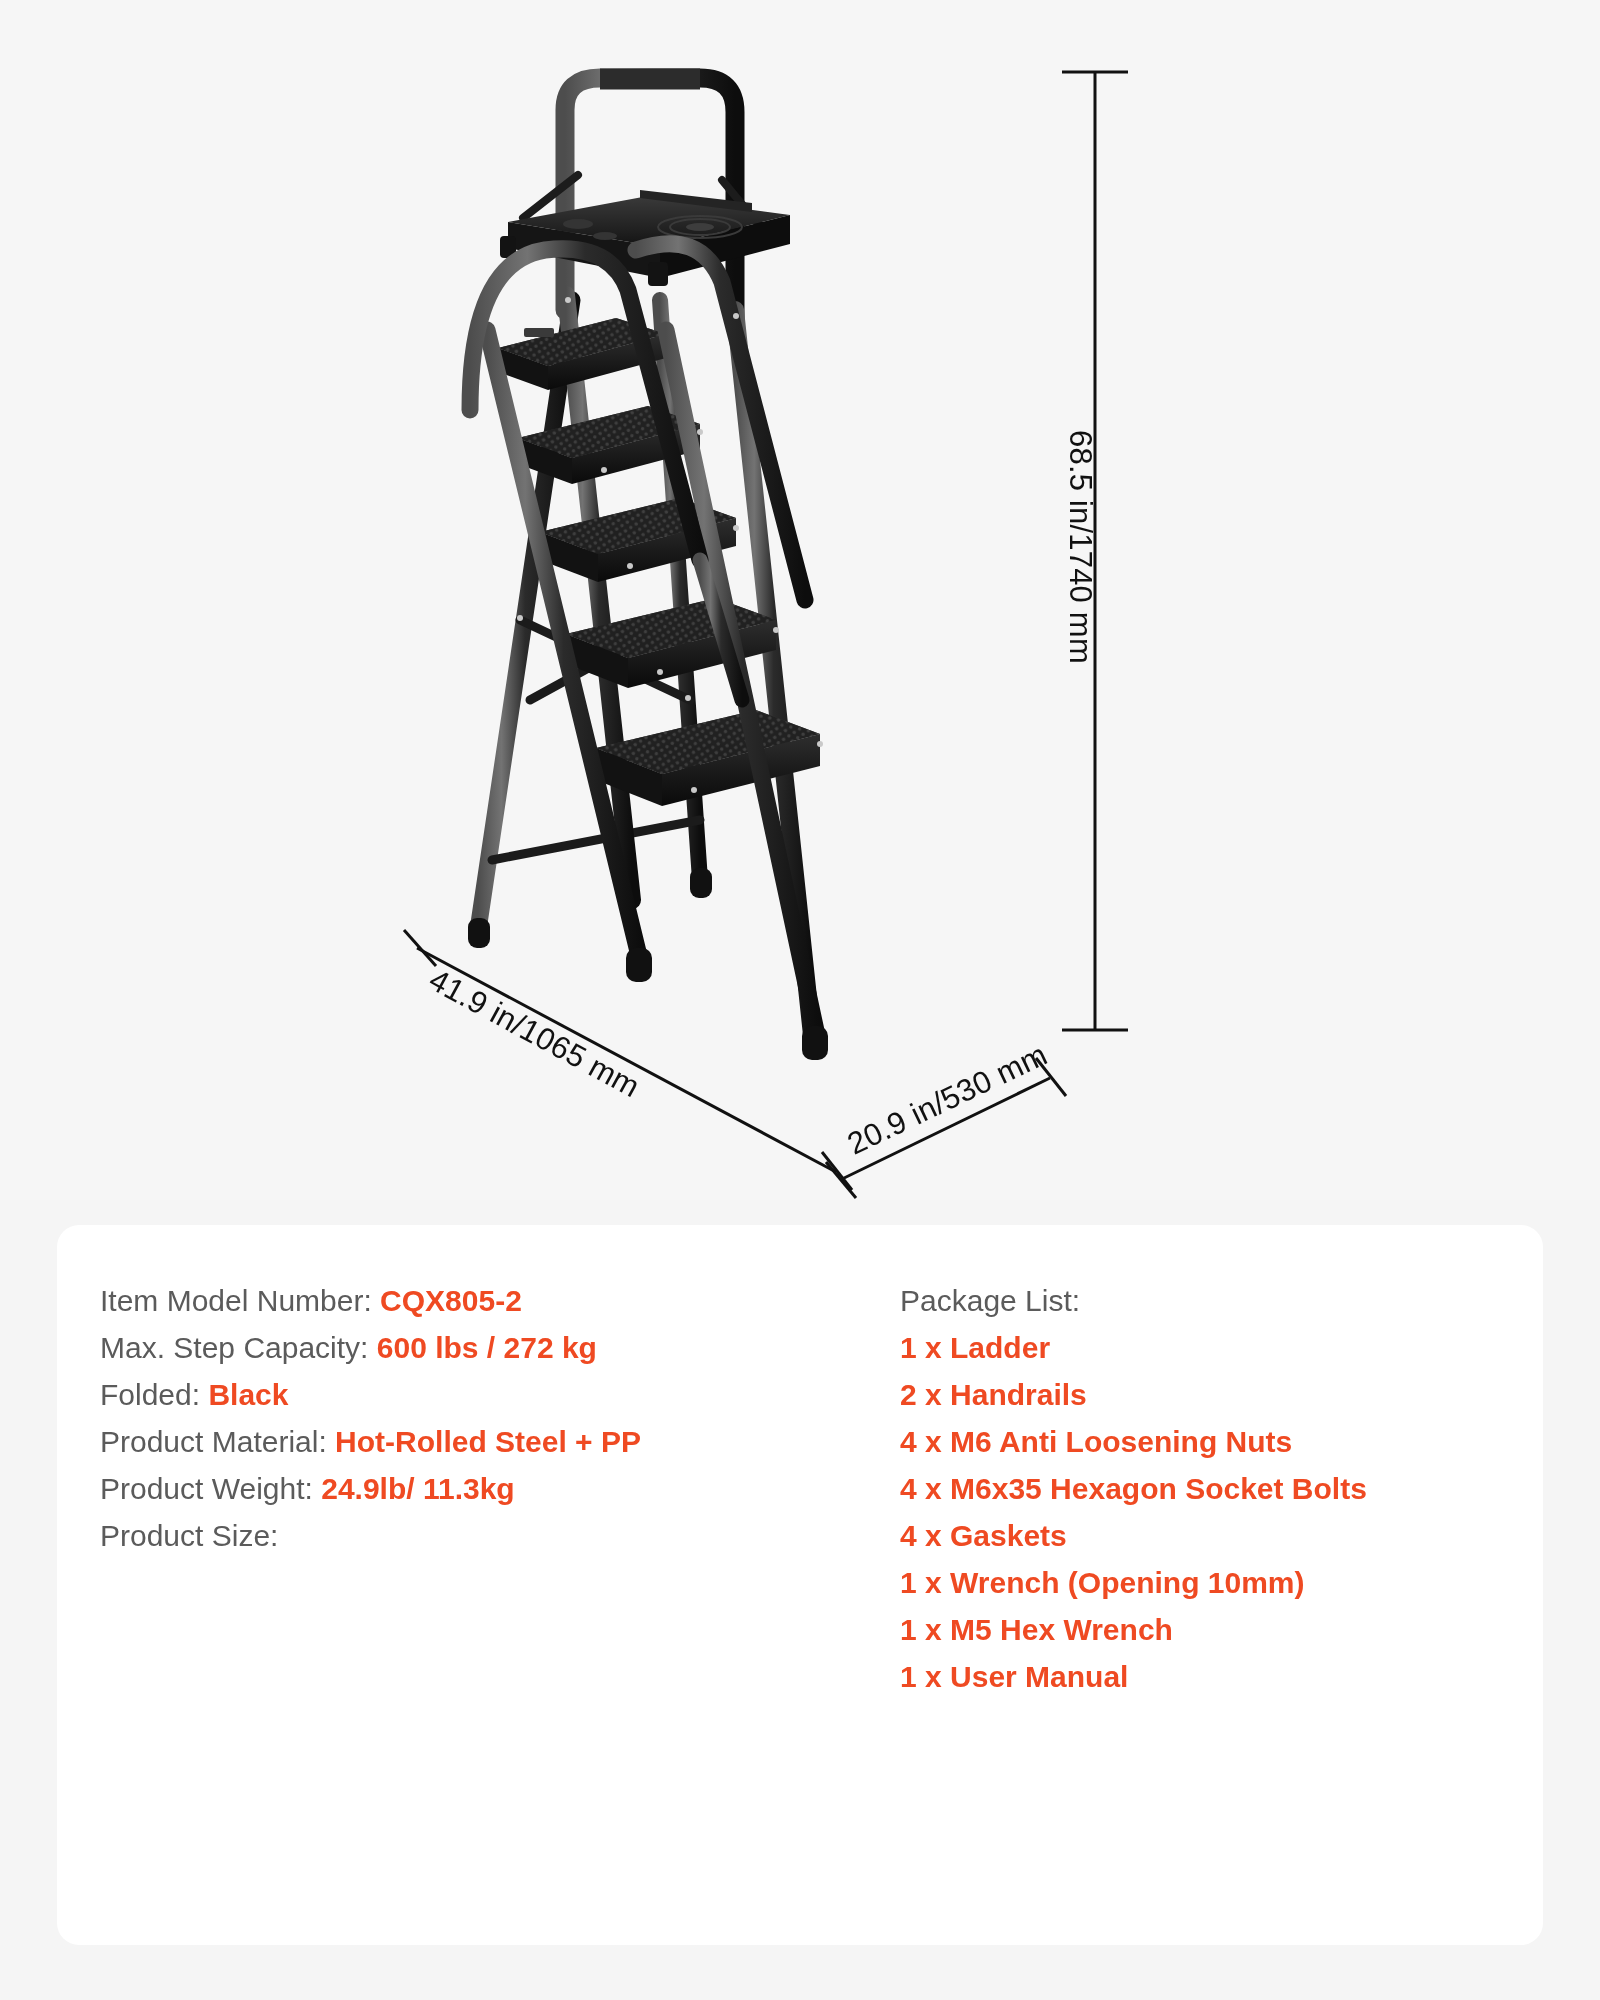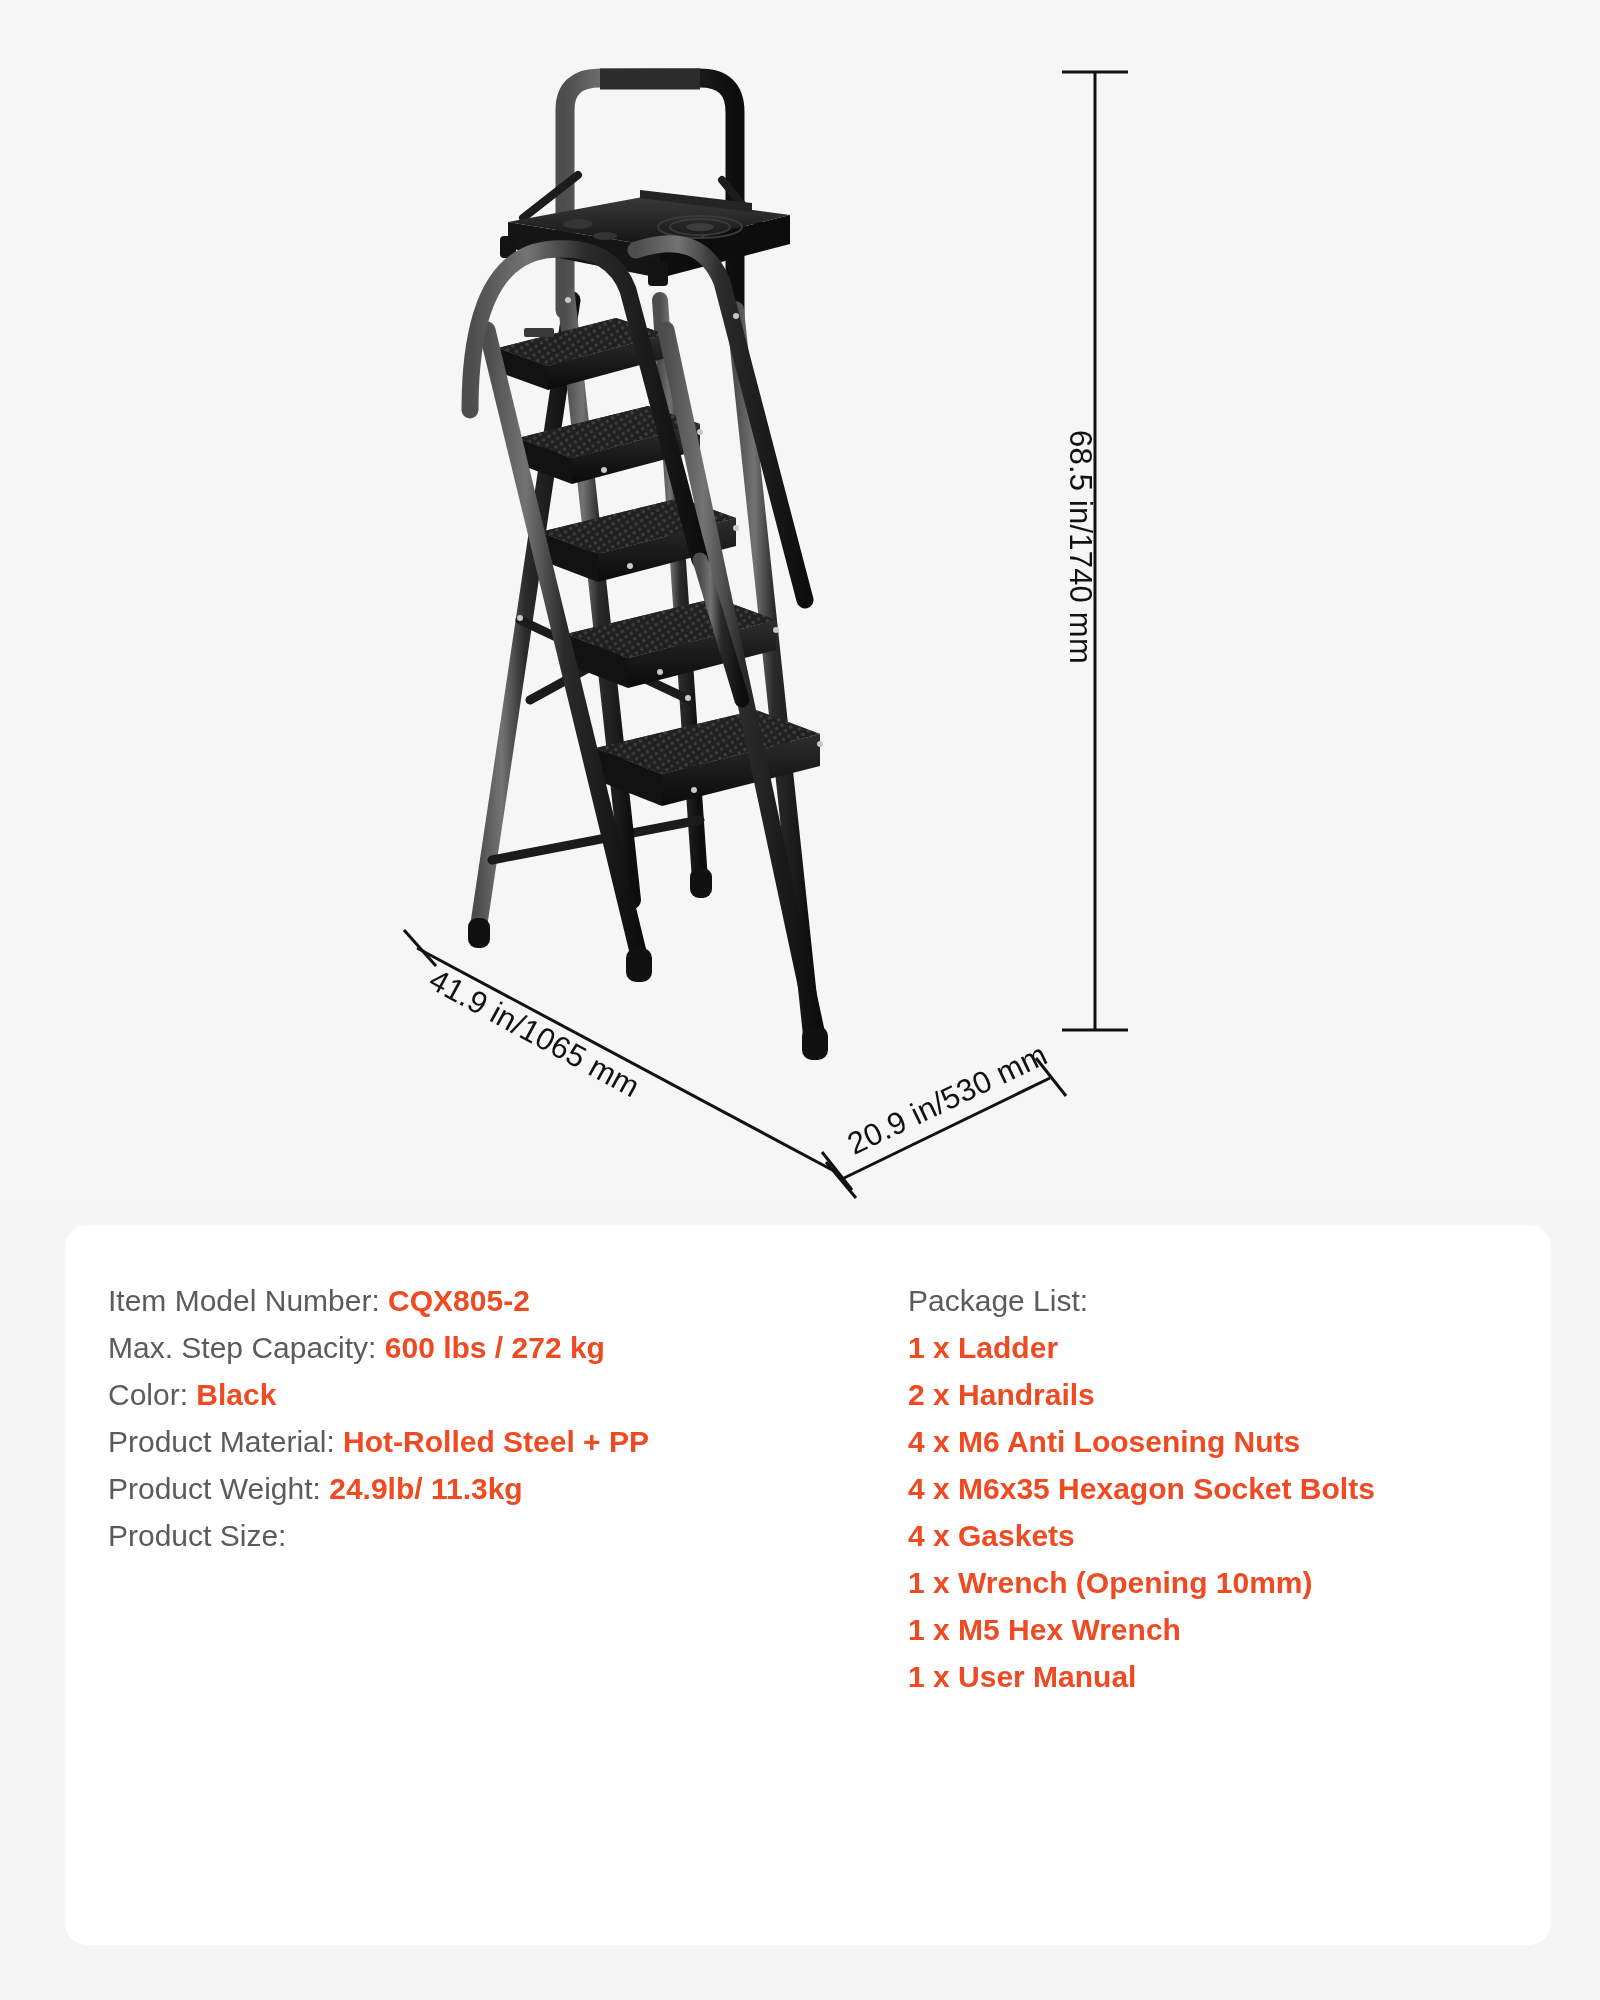--- a/index.html
+++ b/index.html
@@ -50,21 +50,21 @@
   }
   #dim-depth-label {
     left: 842px; top: 1130px;
     transform: rotate(-25.5deg);
     transform-origin: left top;
   }
 
   
   #spec-card {
     position: absolute;
-    left: 65px; top: 1225px;
+    left: 57px; top: 1225px;
     width: 1486px; height: 720px;
     background: #ffffff;
     border-radius: 22px;
   }
 
   .spec-columns {
     position: absolute;
     left: 0; top: 0;
     width: 100%; height: 100%;
     display: flex;
@@ -291,21 +291,21 @@
     <div class="dim-label" id="dim-depth-label">20.9 in/530 mm</div>
   </div>
 
   <div id="spec-card">
     <div class="spec-columns">
 
       <div class="col-left">
         <div id="spec-list">
             <div class="spec-line"><span class="spec-label">Item Model Number: </span><span class="spec-value">CQX805-2</span></div>
             <div class="spec-line"><span class="spec-label">Max. Step Capacity: </span><span class="spec-value">600 lbs / 272 kg</span></div>
-            <div class="spec-line"><span class="spec-label">Color: </span><span class="spec-value">Black</span></div>
+            <div class="spec-line"><span class="spec-label">Folded: </span><span class="spec-value">Black</span></div>
             <div class="spec-line"><span class="spec-label">Product Material: </span><span class="spec-value">Hot-Rolled Steel + PP</span></div>
             <div class="spec-line"><span class="spec-label">Product Weight: </span><span class="spec-value">24.9lb/ 11.3kg</span></div>
           </div>
         <div class="spec-line">Product Size:</div>
       </div>
 
       <div class="col-right">
         <div class="pkg-head">Package List:</div>
         <div id="pkg-list">
             <div class="pkg-item">1 x Ladder</div>

